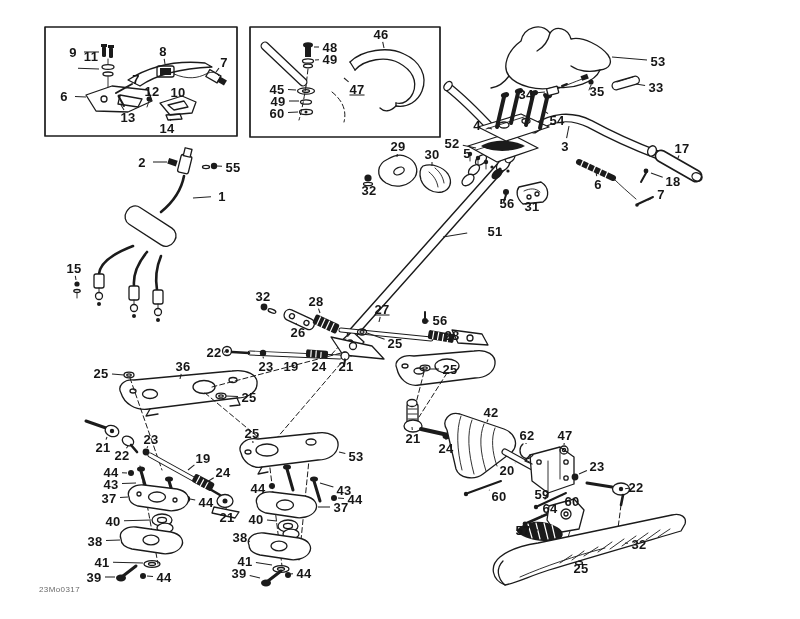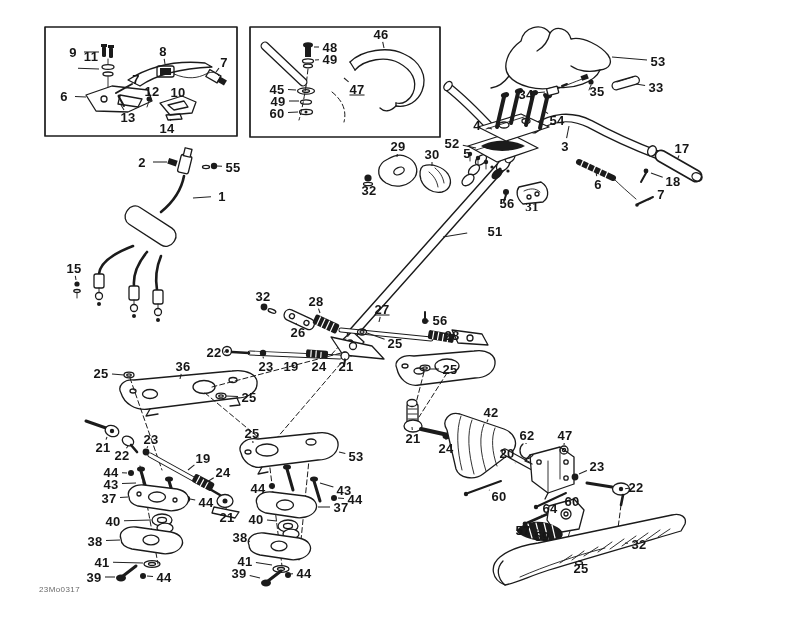--- a/index.html
+++ b/index.html
@@ -569,21 +569,21 @@
       <div class="part-label" style="left: 452px; top: 143px;">52</div>
       <div class="part-label" style="left: 467px; top: 153px;">5</div>
       <div class="part-label" style="left: 682px; top: 148px;">17</div>
       <div class="part-label" style="left: 598px; top: 184px;">6</div>
       <div class="part-label" style="left: 673px; top: 181px;">18</div>
       <div class="part-label" style="left: 661px; top: 194px;">7</div>
       <div class="part-label" style="left: 398px; top: 146px;">29</div>
       <div class="part-label" style="left: 432px; top: 154px;">30</div>
       <div class="part-label" style="left: 369px; top: 190px;">32</div>
       <div class="part-label" style="left: 507px; top: 203px;">56</div>
-      <div class="part-label" style="left: 532px; top: 206px; font-family: Liberation Serif, serif;">31</div>
+      <div class="part-label" style="left: 532px; top: 206px;">31</div>
       <div class="part-label" style="left: 478px; top: 231px; margin-left: 17px;">51</div>
       <div class="part-label" style="left: 142px; top: 162px;">2</div>
       <div class="part-label" style="left: 233px; top: 167px;">55</div>
       <div class="part-label" style="left: 222px; top: 196px;">1</div>
       <div class="part-label" style="left: 74px; top: 268px;">15</div>
       <div class="part-label" style="left: 263px; top: 296px;">32</div>
       <div class="part-label" style="left: 316px; top: 301px;">28</div>
       <div class="part-label" style="left: 298px; top: 332px;">26</div>
       <div class="part-label" style="left: 382px; top: 309px; text-decoration: underline;">27</div>
       <div class="part-label" style="left: 440px; top: 320px;">56</div>
@@ -622,24 +622,24 @@
       <div class="part-label" style="left: 240px; top: 537px;">38</div>
       <div class="part-label" style="left: 245px; top: 561px;">41</div>
       <div class="part-label" style="left: 239px; top: 573px;">39</div>
       <div class="part-label" style="left: 304px; top: 573px;">44</div>
       <div class="part-label" style="left: 450px; top: 369px;">25</div>
       <div class="part-label" style="left: 413px; top: 438px;">21</div>
       <div class="part-label" style="left: 446px; top: 448px;">24</div>
       <div class="part-label" style="left: 491px; top: 412px;">42</div>
       <div class="part-label" style="left: 527px; top: 435px;">62</div>
       <div class="part-label" style="left: 565px; top: 435px;">47</div>
-      <div class="part-label" style="left: 507px; top: 453px;">20</div>
+      <div class="part-label" style="left: 507px; top: 470px;">20</div>
       <div class="part-label" style="left: 597px; top: 466px;">23</div>
       <div class="part-label" style="left: 636px; top: 487px;">22</div>
-      <div class="part-label" style="left: 542px; top: 494px; margin-top: 42px;">59</div>
+      <div class="part-label" style="left: 542px; top: 494px;">59</div>
       <div class="part-label" style="left: 499px; top: 496px;">60</div>
       <div class="part-label" style="left: 572px; top: 501px;">60</div>
       <div class="part-label" style="left: 550px; top: 508px;">64</div>
       <div class="part-label" style="left: 523px; top: 530px;">57</div>
       <div class="part-label" style="left: 639px; top: 544px;">32</div>
       <div class="part-label" style="left: 581px; top: 568px;">25</div>
     </div>
 
 <div class="code">23Mo0317</div>
 

